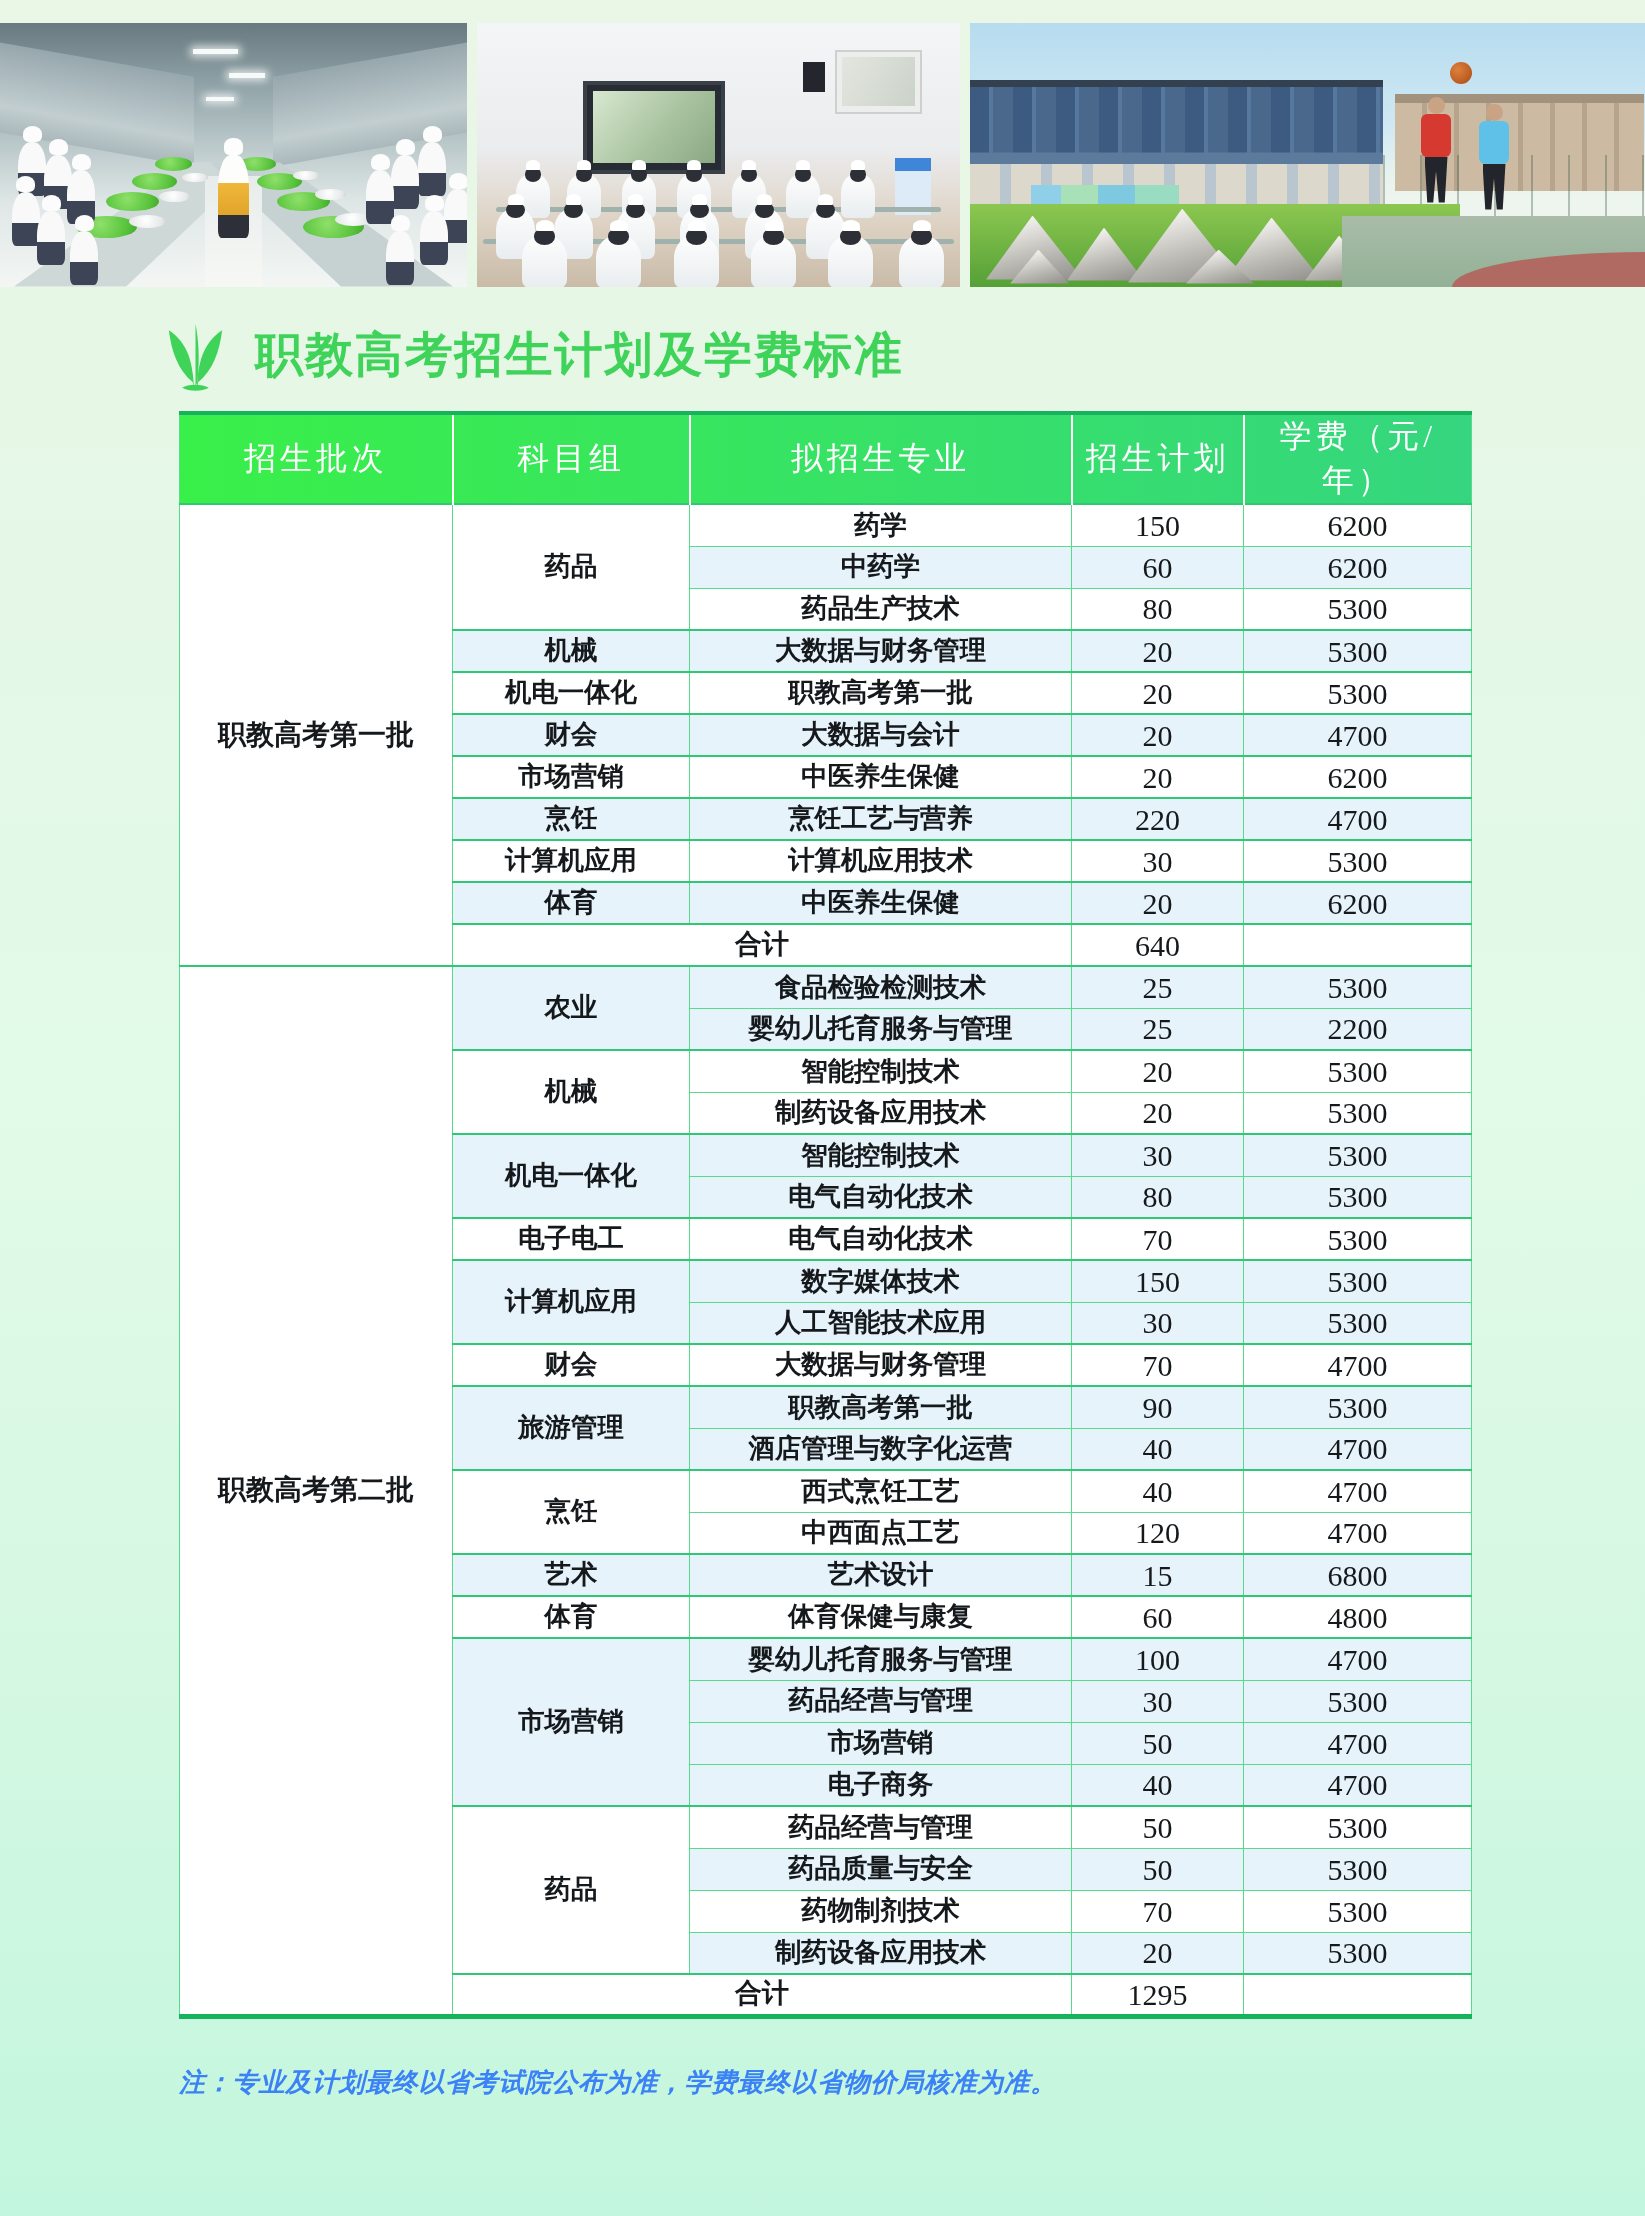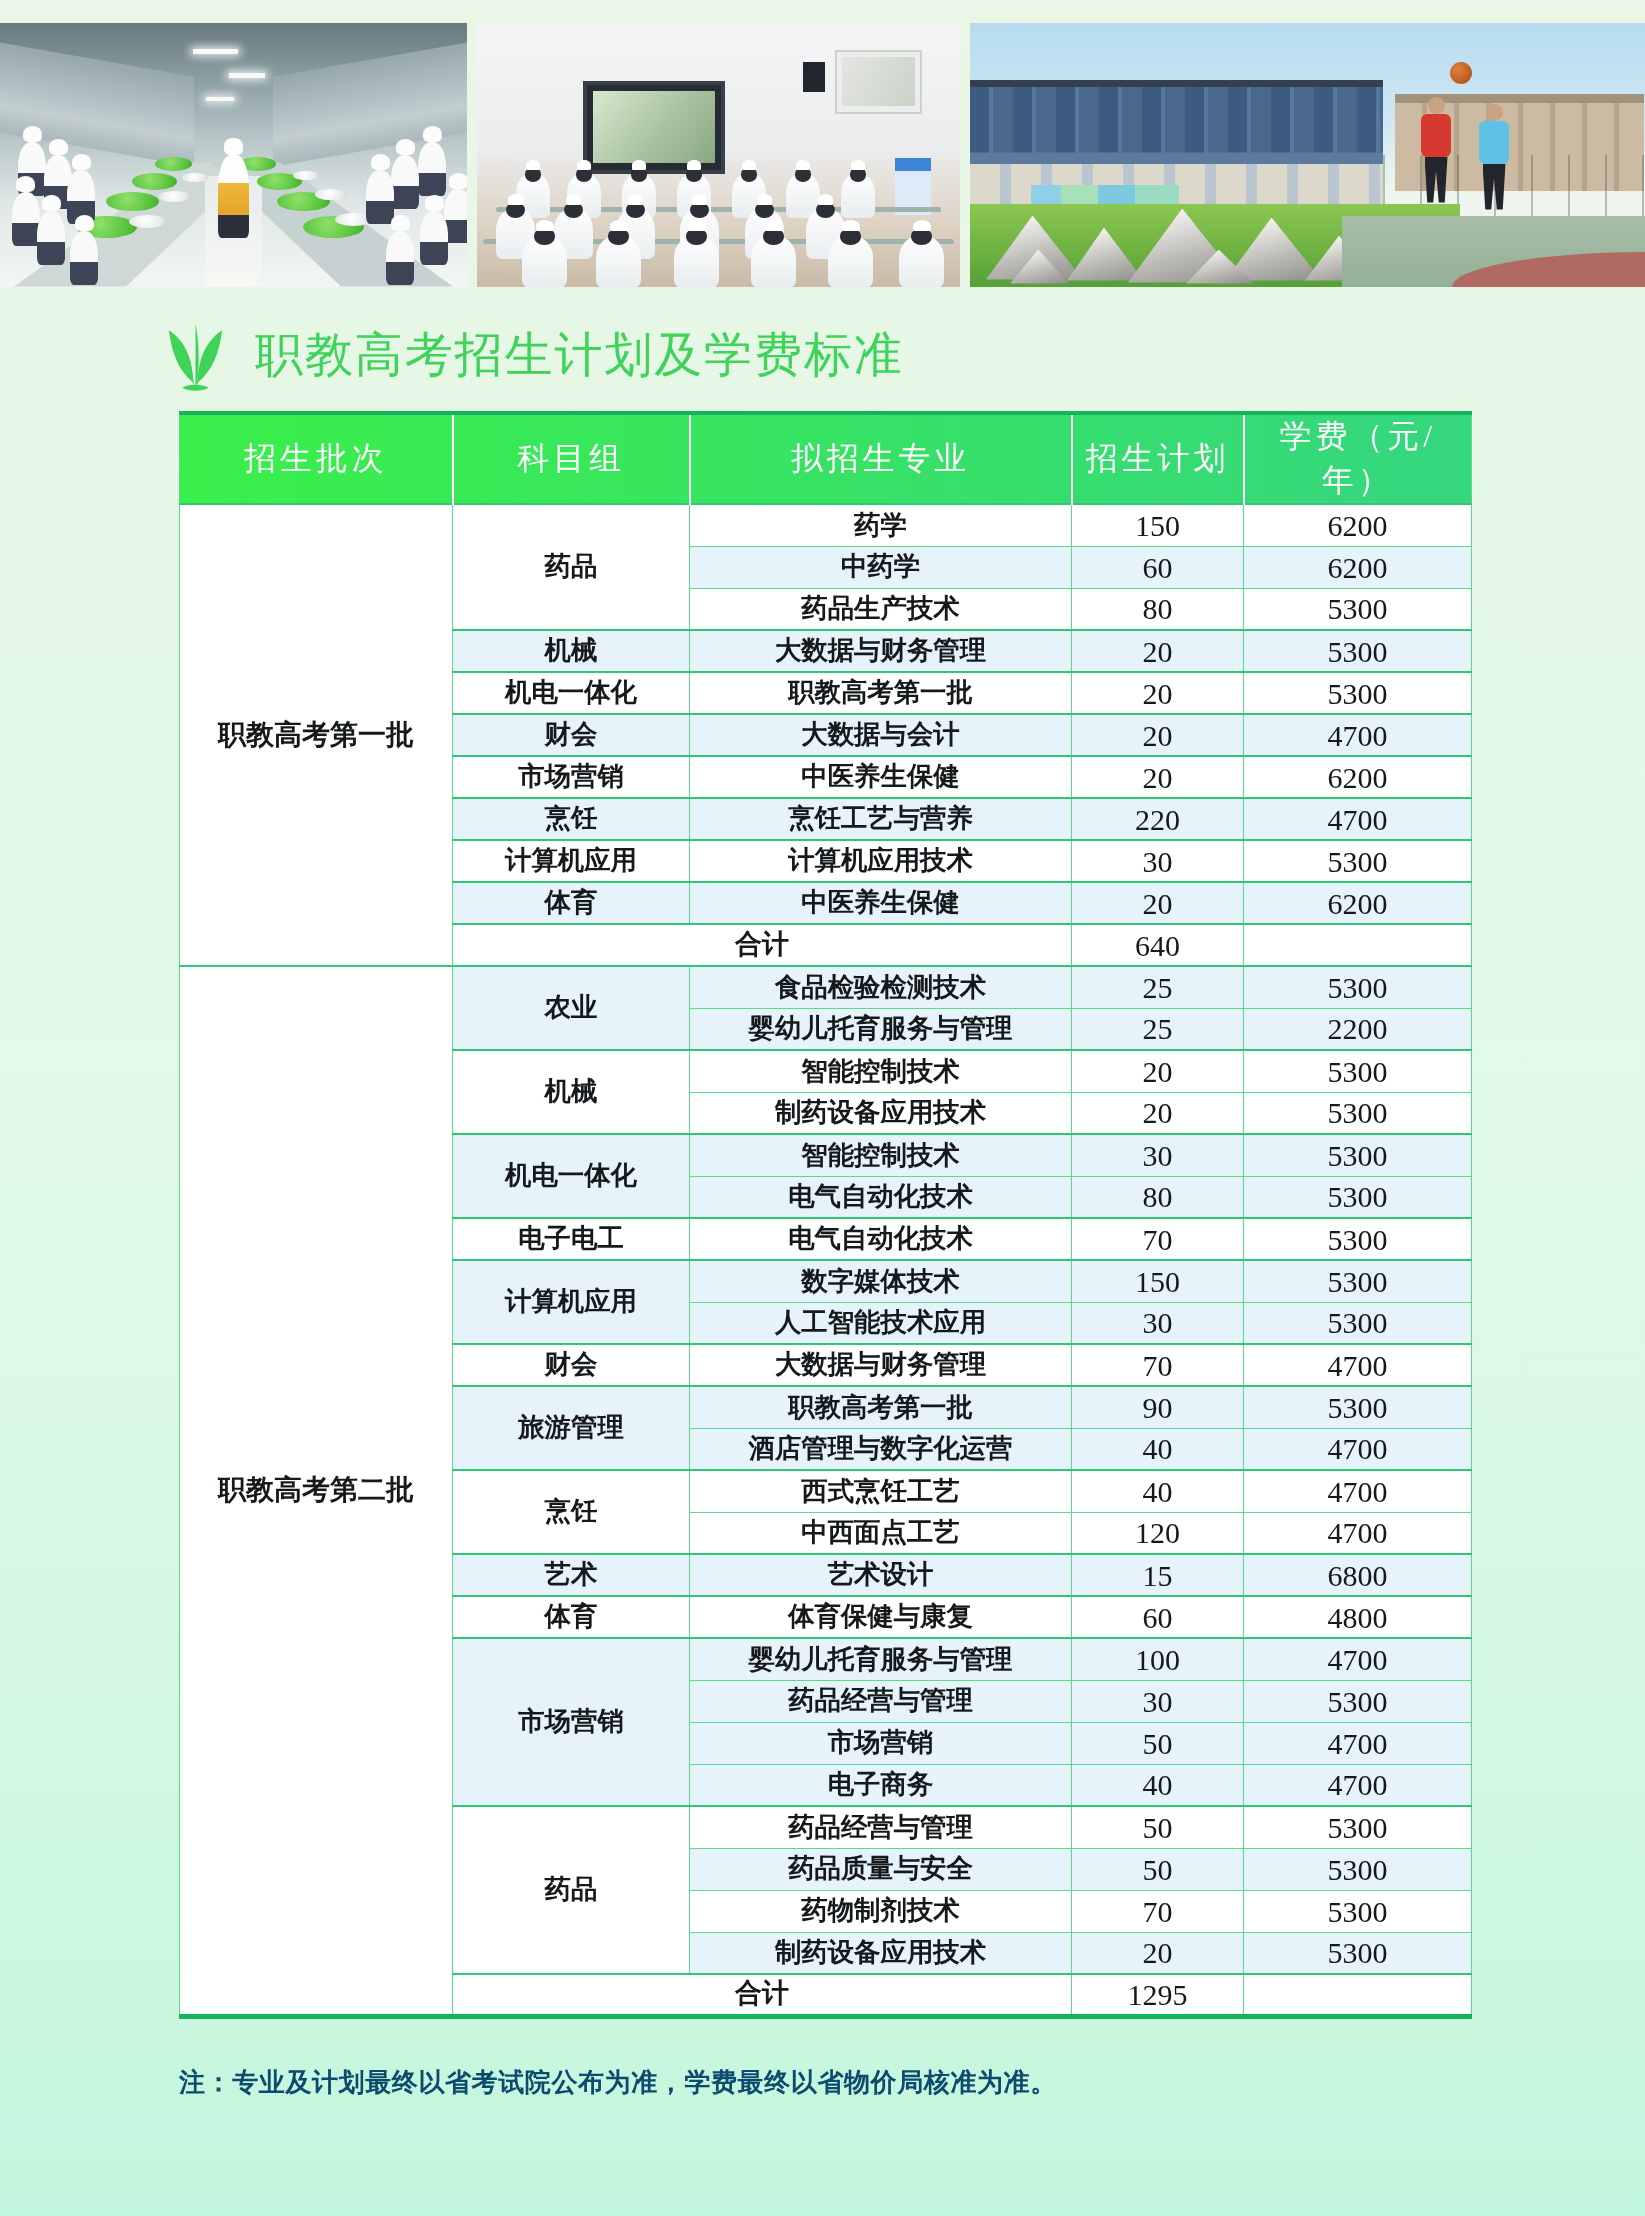--- a/index.html
+++ b/index.html
@@ -74,21 +74,21 @@
   .player .head{width:17px; height:17px; border-radius:50%; background:#caa284; margin:0 auto;}
   .player .torso{width:30px; height:43px; border-radius:6.4px;}
   .player .legs{width:23px; height:46px; margin:0 auto; background:#22252b; clip-path:polygon(0 0,100% 0,88% 100%,62% 100%,50% 32%,38% 100%,12% 100%);}
   #player-red .torso{background:#d6392f;}
   #player-blue .torso{background:#5fc0e8;}
   .ball{position:absolute; width:22px; height:22px; border-radius:50%; background:radial-gradient(circle at 35% 35%,#e0803c,#a84a18);}
 
   
   .title-row{position:absolute; left:162px; top:317px; display:flex; align-items:center; gap:26px;}
   .leaf-icon{width:67px; height:76px; flex:none;}
-  .page-title{font-size:48px; font-weight:400; letter-spacing:1.9px; color:var(--accent-green);}
+  .page-title{font-size:48px; font-weight:700; letter-spacing:1.9px; color:var(--accent-green);}
 
   
   .table-wrap{position:absolute; left:179px; top:411px;}
   table{border-collapse:collapse; table-layout:fixed; width:1292px;
         border-left:1.9px solid var(--grid-line); border-right:1.9px solid var(--grid-line);
         border-top:4.5px solid var(--table-edge); border-bottom:5.8px solid var(--table-edge);}
   thead tr{background:linear-gradient(90deg,var(--header-grad-left),var(--header-grad-right)); height:63px;}
   thead th{font-family:"Liberation Serif","DejaVu Serif",serif; font-weight:400; color:#fff;
            font-size:32px; letter-spacing:3.9px; border-left:2.6px solid #fff; border-bottom:1.9px solid var(--grid-line);}
   thead th:first-child{border-left:none;}
@@ -96,21 +96,21 @@
            background:#fff; line-height:1.1; overflow:hidden;}
   tbody tr.g-top td{border-top:2.6px solid var(--grid-line-strong);}
   tbody td.s{background:var(--stripe-cyan);}
   td.c-batch{font-size:28px; font-weight:700;}
   td.c-group{font-size:26.4px; font-weight:700;}
   td.c-major{font-size:26.4px; font-weight:700;}
   td.c-plan, td.c-fee{font-family:"Liberation Serif","DejaVu Serif",serif; font-size:30px; font-weight:400;}
   td.c-total{font-size:27px; font-weight:700;}
 
   
-  .footnote{position:absolute; left:179px; top:2065px; font-size:26px; font-weight:700; color:#0c4a6e; letter-spacing:0.6px;}
+  .footnote{position:absolute; left:179px; top:2065px; font-size:26px; font-weight:700; color:#3b82f6; letter-spacing:0.6px;font-style:italic;}
 </style>
 </head>
 <body>
 
 <div class="photo" id="photo-kitchen">
   <div class="hood left"></div>
   <div class="hood right"></div>
   <div class="ceil-light" style="left:193px;top:26px;width:45px;height:5.8px;"></div>
   <div class="ceil-light" style="left:229px;top:50px;width:36px;height:5.2px;"></div>
   <div class="ceil-light" style="left:206px;top:74px;width:28px;height:4.5px;"></div>

